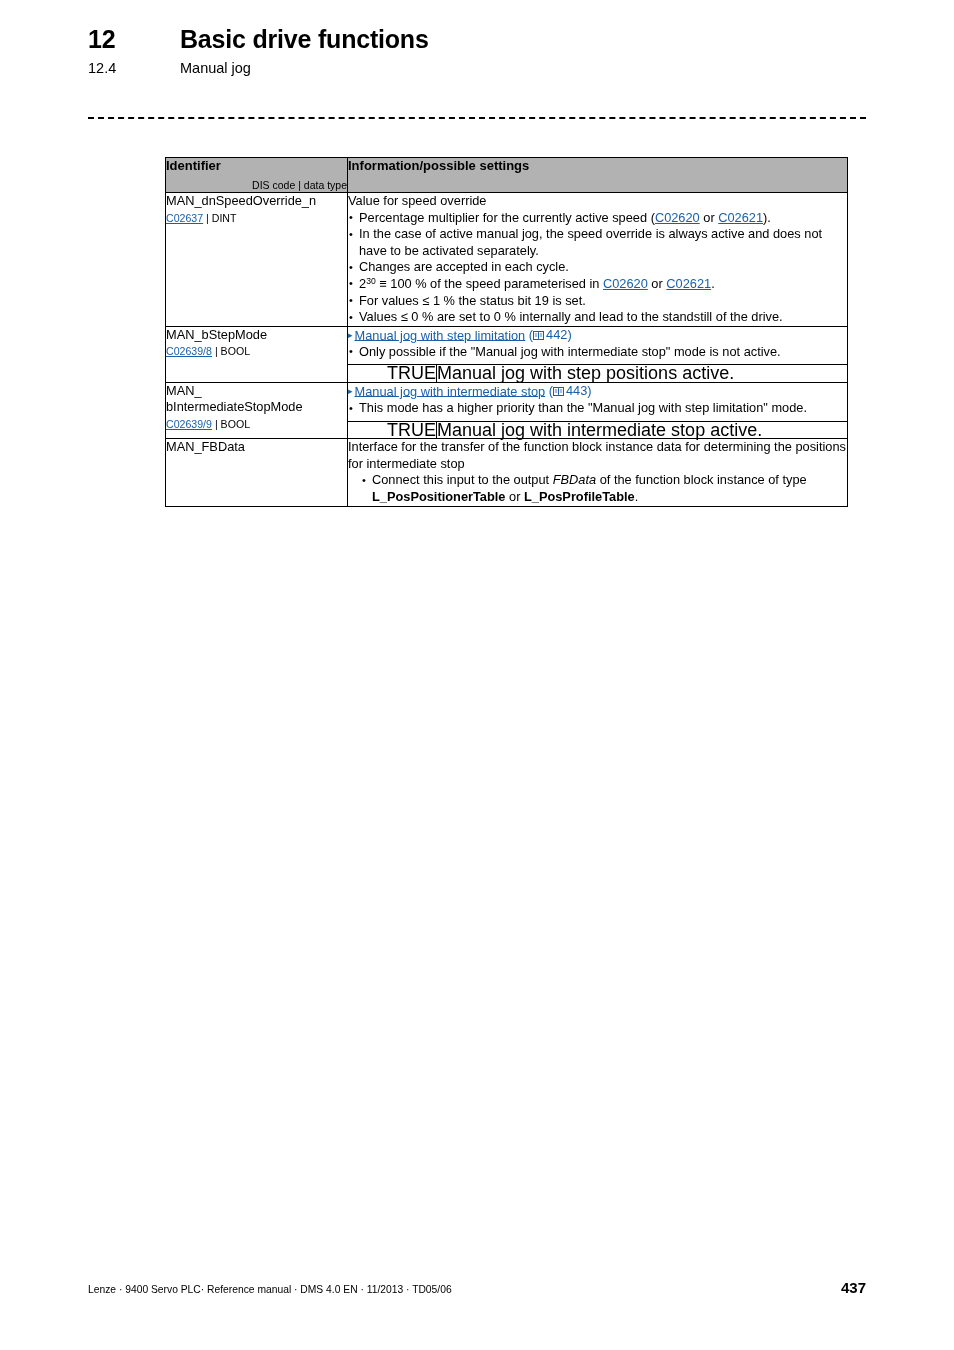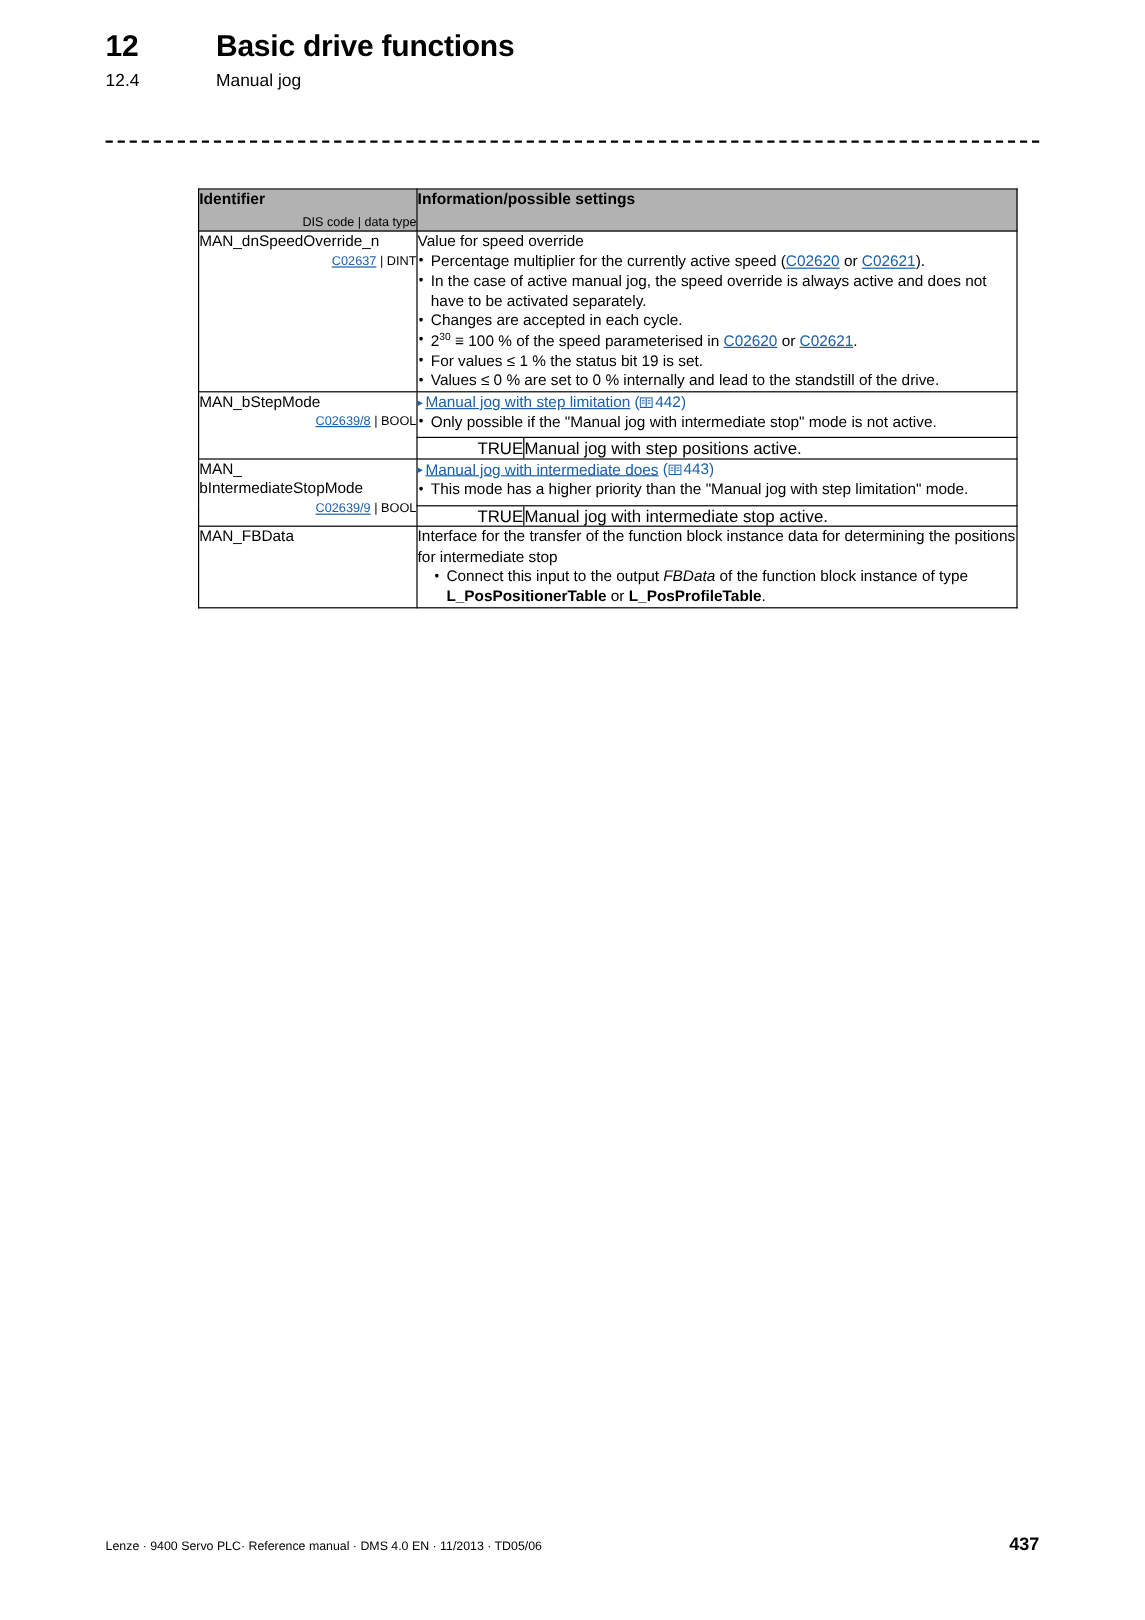--- a/index.html
+++ b/index.html
@@ -111,21 +111,20 @@
   
   .id-cell {
     padding: 5px 7px 6px 7px;
     line-height: 16.5px;
   }
   .id-name {
     font-size: 12.8px;
     word-break: break-word;
   }
   .id-meta {
-    text-align: right;
     font-size: 10.6px;
     line-height: 15px;
     margin-top: 1px;
     white-space: nowrap;
   }
 
   
   .info-cell {
     padding: 5px 8px 6px 7px;
     line-height: 16.6px;
@@ -196,21 +195,21 @@
   }
 
   .ital { font-style: italic; }
   .bld  { font-weight: bold; }
 
   
   table.truetab {
     width: 100%;
     border-collapse: collapse;
     table-layout: fixed;
-    font-size: 14px;
+    font-size: 18px;
   }
   table.truetab td {
     border: none;
     padding: 0;
   }
   .true-label {
     width: 88px;
     text-align: right;
     padding: 3px 7px 3px 0;
     border-right: 1px solid #000000 !important;
@@ -327,21 +326,21 @@
               </tbody>
             </table>
           </td>
         </tr>
         <tr>
           <td class="id-cell" rowspan="2">
             <div class="id-name">MAN_<br>bIntermediateStopMode</div>
             <div class="id-meta"><a class="lnk" href="#">C02639/9</a><span> | </span><span>BOOL</span></div>
           </td>
           <td class="info-cell tight">
-            <div class="xref"><span class="tri">▸</span><a class="xtext lnk" href="#">Manual jog with intermediate does</a><span class="pageref"> (<span class="bookicon"><svg width="11" height="9" viewBox="0 0 11 9" xmlns="http://www.w3.org/2000/svg">
+            <div class="xref"><span class="tri">▸</span><a class="xtext lnk" href="#">Manual jog with intermediate stop</a><span class="pageref"> (<span class="bookicon"><svg width="11" height="9" viewBox="0 0 11 9" xmlns="http://www.w3.org/2000/svg">
                     <rect x="0.5" y="0.5" width="10" height="8" fill="none" stroke="#1a5fa8" stroke-width="1"></rect>
                     <line x1="5.5" y1="1.2" x2="5.5" y2="7.8" stroke="#1a5fa8" stroke-width="1"></line>
                     <line x1="1.8" y1="3" x2="4.2" y2="3" stroke="#1a5fa8" stroke-width="0.8"></line>
                     <line x1="1.8" y1="5" x2="4.2" y2="5" stroke="#1a5fa8" stroke-width="0.8"></line>
                     <line x1="6.8" y1="3" x2="9.2" y2="3" stroke="#1a5fa8" stroke-width="0.8"></line>
                     <line x1="6.8" y1="5" x2="9.2" y2="5" stroke="#1a5fa8" stroke-width="0.8"></line>
                   </svg></span>443)</span></div>
             <ul class="bul">
               <li><span>This mode has a higher priority than the "Manual jog with step limitation" mode.</span></li>
             </ul>

